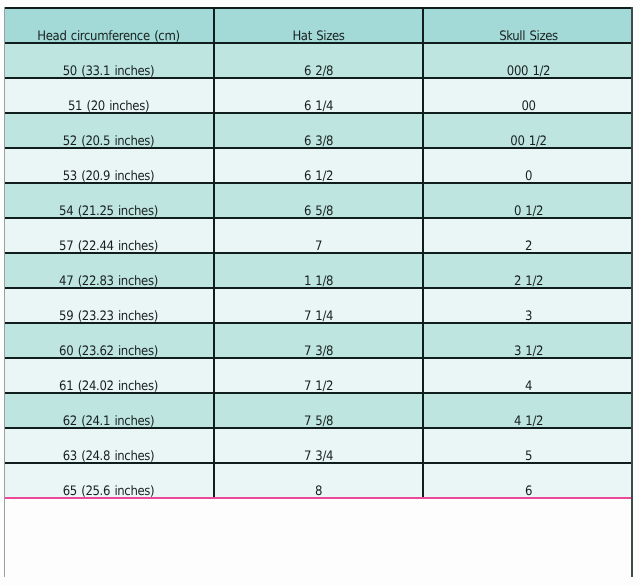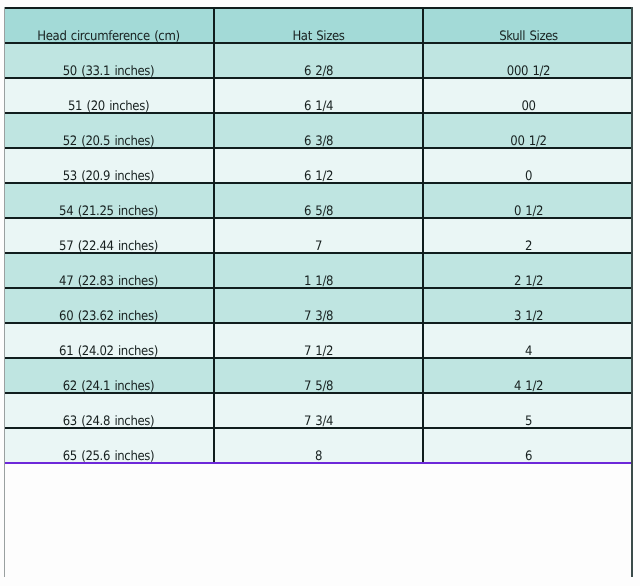--- a/index.html
+++ b/index.html
@@ -56,21 +56,21 @@
   
   #size-table td > span, #size-table th > span {
     display: inline-block;
     position: relative;
     top: 1px;
     transform: translateZ(0);
     margin-top: 20px;
   }
   #size-table thead th { border-top: 2px solid #101d1d; }
   #size-table td.sep, #size-table th.sep { border-right: 2px solid #101d1d; }
-  #size-table tbody tr:last-child td { border-bottom: 2px solid #6d28d9; }
+  #size-table tbody tr:last-child td { border-bottom: 2px solid #ec4899; }
 
   .col-head  { width: 210px; }
   .col-hat   { width: 209px; }
   .col-skull { width: 210px; }
 
   tr.fill-header td, tr.fill-header th { background: #a3dad7; }
   tr.fill-pale   td { background: #eaf6f5; }
   tr.fill-tint   td { background: #bfe5e1; }
 </style>
 </head>
@@ -120,20 +120,25 @@
       <tr class="fill-pale">
         <td class="sep"><span>57 (22.44 inches)</span></td>
         <td class="sep"><span>7</span></td>
         <td><span>2</span></td>
       </tr>
       <tr class="fill-tint">
         <td class="sep"><span>47 (22.83 inches)</span></td>
         <td class="sep"><span>1 1/8</span></td>
         <td><span>2 1/2</span></td>
       </tr>
+      <tr class="fill-pale">
+        <td class="sep"><span>59 (23.23 inches)</span></td>
+        <td class="sep"><span>7 1/4</span></td>
+        <td><span>3</span></td>
+      </tr>
       <tr class="fill-tint">
         <td class="sep"><span>60 (23.62 inches)</span></td>
         <td class="sep"><span>7 3/8</span></td>
         <td><span>3 1/2</span></td>
       </tr>
       <tr class="fill-pale">
         <td class="sep"><span>61 (24.02 inches)</span></td>
         <td class="sep"><span>7 1/2</span></td>
         <td><span>4</span></td>
       </tr>

